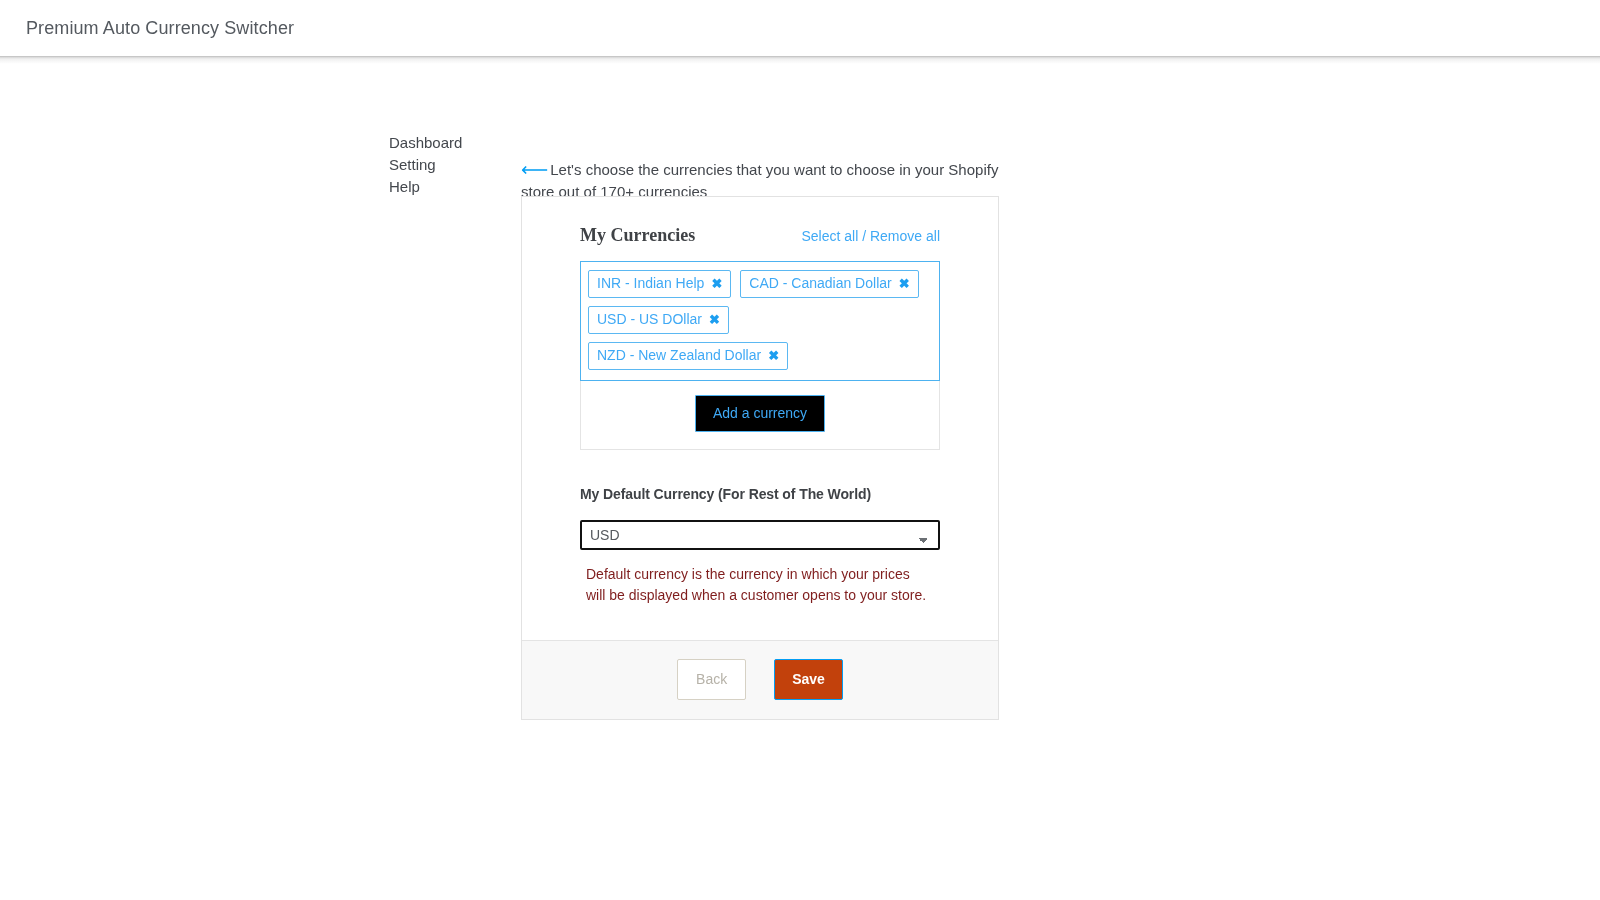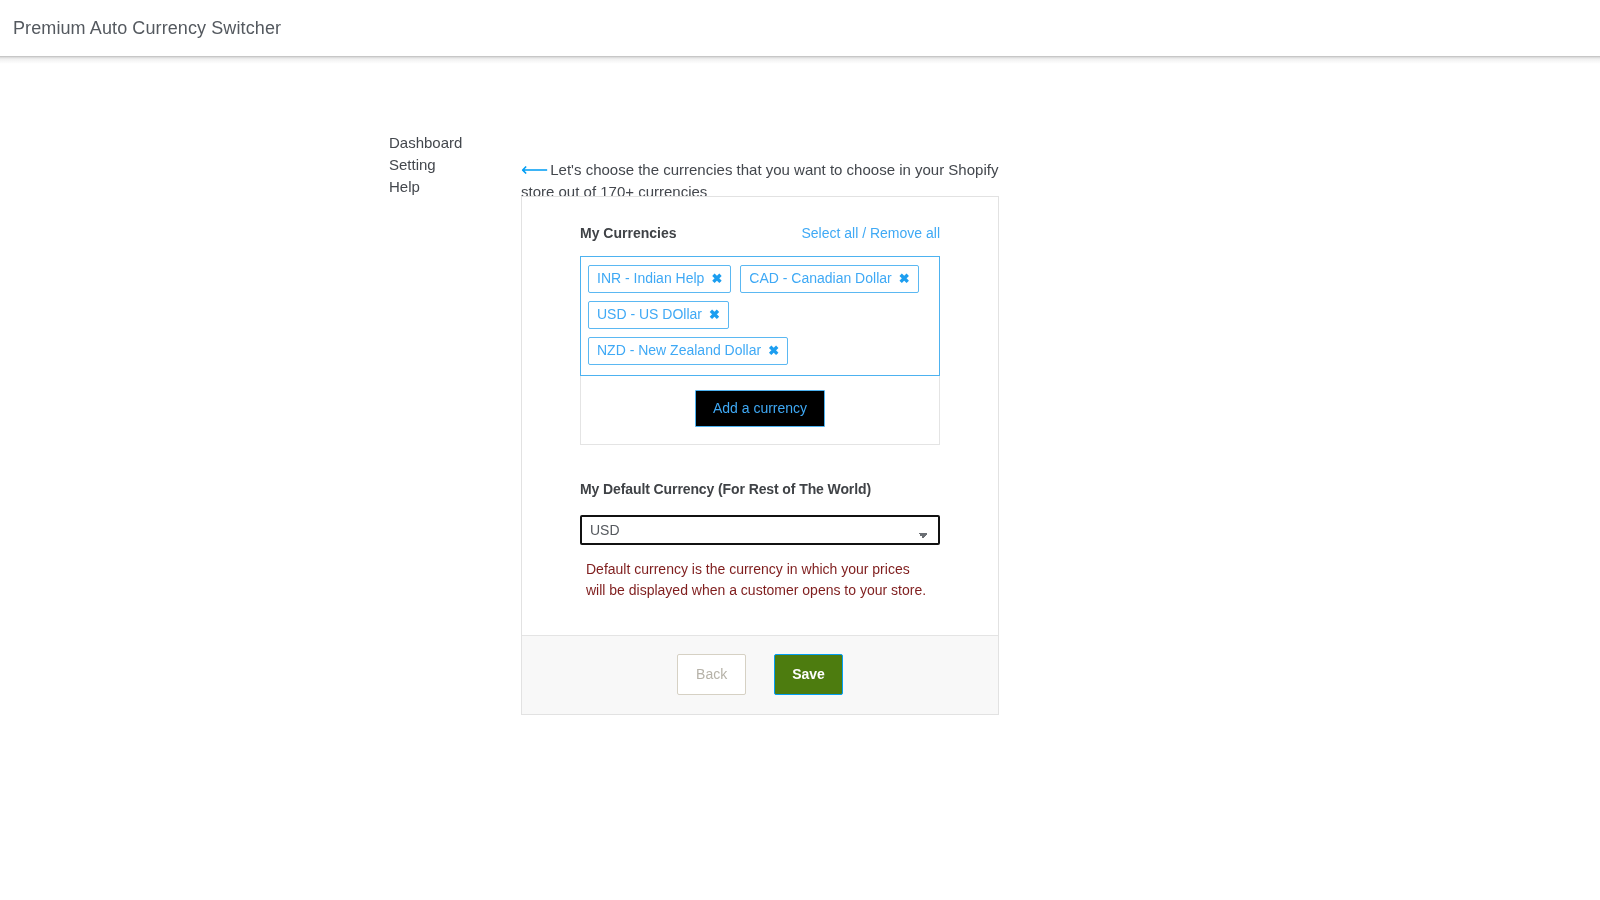--- a/index.html
+++ b/index.html
@@ -13,21 +13,21 @@
     -webkit-font-smoothing: antialiased;
   }
 
   
   .app-header {
     position: relative;
     height: 56px;
     background: #ffffff;
     display: flex;
     align-items: center;
-    padding-left: 13px;
+    padding-left: 26px;
   }
   .app-header-title {
     font-size: 18px;
     color: #54595f;
     font-weight: 400;
     letter-spacing: .1px;
   }
   .header-shadow {
     height: 8px;
     width: 100%;
@@ -94,23 +94,24 @@
     padding: 28px 58px 34px 58px;
   }
 
   .section-head {
     display: flex;
     align-items: baseline;
     justify-content: space-between;
     margin-bottom: 15px;
   }
   .section-title {
-    font-size: 14px;
+    font-size: 18px;
     font-weight: bold;
     color: #3f4246;
+    font-family: Liberation Serif, serif;
   }
   .link {
     font-size: 14px;
     color: #3fa9f5;
     cursor: pointer;
     text-decoration: none;
   }
 
   
   .tag-field {
@@ -222,21 +223,21 @@
     border-radius: 2px;
     line-height: 16px;
   }
   .btn-back {
     background: #ffffff;
     border: 1px solid #d6d1c4;
     color: #b6b2a8;
     padding: 11px 18px 12px 18px;
   }
   .btn-save {
-    background: #4d7c0f;
+    background: #c2410c;
     border: 1px solid #039ef4;
     color: #ffffff;
     font-weight: bold;
     padding: 11px 17px 12px 17px;
   }
 </style>
 </head>
 <body>
 
 <div class="app-header">

